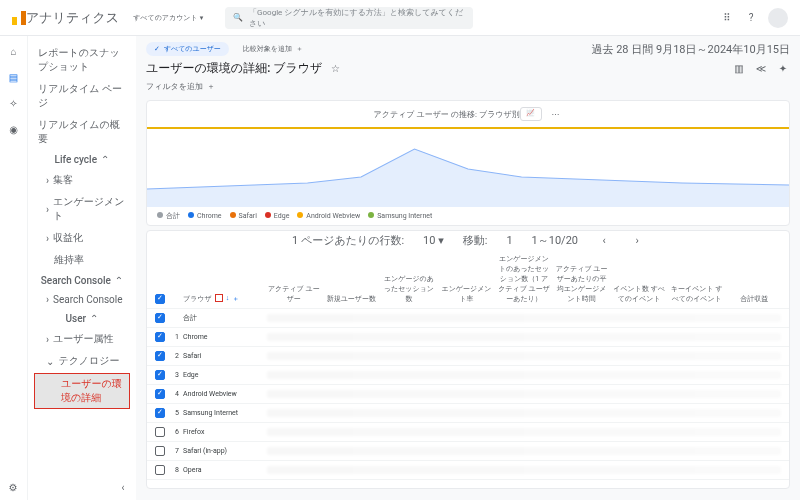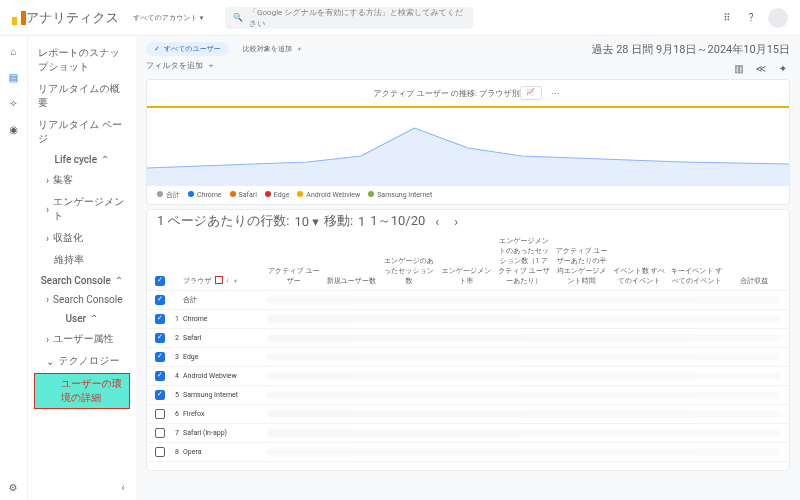--- a/index.html
+++ b/index.html
@@ -17,21 +17,21 @@
 .icon{width:14px;height:14px;display:inline-flex;align-items:center;justify-content:center;color:#5f6368;cursor:pointer}
 .avatar{width:20px;height:20px;border-radius:50%;background:#e8eaed}
 .shell{display:flex;height:calc(100% - 36px)}
 .rail{width:28px;display:flex;flex-direction:column;align-items:center;padding-top:8px;gap:12px;border-right:1px solid #f1f3f4}
 .rail .icon.sel{color:#1a73e8}
 .sidebar{width:108px;padding:6px 0;font-size:10px;color:#5f6368;overflow:auto}
 .sidebar .item{padding:4px 10px;display:flex;align-items:center;gap:4px;cursor:pointer}
 .sidebar .item.head{font-weight:500;justify-content:center}
 .sidebar .item.sub{padding-left:18px}
 .sidebar .item.sub2{padding-left:26px}
-.sidebar .active{color:#d93025;background:#5eead4}
+.sidebar .active{color:#d93025;background:#e5e5e5}
 .sidebar .boxed{border:1.5px solid #d93025;margin:1px 6px;padding:3px 6px}
 .main{flex:1;background:#f8f9fa;padding:6px 10px;overflow:hidden;position:relative}
 .crumb-row{display:flex;align-items:center;gap:6px;font-size:8px}
 .chip{background:#e8f0fe;color:#1967d2;border-radius:10px;padding:2px 8px;font-size:7px;display:flex;gap:4px;align-items:center}
 .chip2{color:#5f6368;padding:2px 8px;font-size:7px;display:flex;gap:4px;align-items:center}
 .title-row{display:flex;align-items:center;gap:6px;margin-top:4px}
 .title{font-size:12px;font-weight:500;color:#202124}
 .filter{font-size:8px;color:#5f6368;display:flex;gap:4px;align-items:center;margin-top:4px}
 .header-right{position:absolute;right:10px;top:6px;text-align:right}
 .date{font-size:11px;color:#5f6368;margin-bottom:4px}
@@ -49,21 +49,21 @@
 .cb{width:10px;height:10px;border:1px solid #5f6368;border-radius:2px;flex-shrink:0}
 .cb.on{background:#1a73e8;border-color:#1a73e8;position:relative}
 .cb.on::after{content:"✓";color:#fff;font-size:7px;position:absolute;left:1px;top:-1px}
 .col-n{width:10px;text-align:right;flex-shrink:0}
 .col-name{width:80px;display:flex;align-items:flex-start;gap:3px}
 .sort{width:8px;height:8px;border:0.7px solid #d93025}
 .col{flex:1;text-align:center;max-width:56px}
 .col.w2{max-width:92px}
 .row{display:flex;padding:4px 8px;font-size:7px;align-items:center;gap:4px;border-top:1px solid #f1f3f4}
 .row .blur{flex:1;height:8px;background:linear-gradient(90deg,rgba(0,0,0,0.03),rgba(0,0,0,0.02));filter:blur(1px);border-radius:2px}
-.pager{display:flex;justify-content:flex-start;gap:5px;font-size:13px;color:#5f6368;padding:2px 10px;align-items:center}
+.pager{display:flex;justify-content:center;gap:19px;font-size:11px;color:#5f6368;padding:2px 10px;align-items:center}
 .gear{position:absolute;left:6px;bottom:6px}
 .collapse{position:absolute;left:116px;bottom:6px}
 .blue{color:#1a73e8}
 </style>
 </head>
 <body>
 
 <div class="topbar">
   <div class="logo">
     <span class="logo-mark"></span>
@@ -88,22 +88,22 @@
 <div class="shell">
   <div class="rail">
     <span class="icon">⌂</span>
     <span class="icon sel">▤</span>
     <span class="icon">✧</span>
     <span class="icon">◉</span>
   </div>
 
   <div class="sidebar">
     <div class="item">レポートのスナップショット</div>
+    <div class="item">リアルタイム ページ</div>
     <div class="item">リアルタイムの概要</div>
-    <div class="item">リアルタイム ページ</div>
     <div class="item head">
         <span>Life cycle</span>
         <span>⌃</span>
       </div>
     <div class="item sub">
         <span>›</span>
         <span>集客</span>
       </div>
     <div class="item sub">
         <span>›</span>
@@ -148,20 +148,24 @@
     </div>
     <div class="crumb-row">
       <span class="chip">
           <span>✓</span>
           <span>すべてのユーザー</span>
         </span>
       <span class="chip2">
           <span>比較対象を追加</span>
           <span>＋</span>
         </span>
+    </div>
+    <div class="title-row">
+      <span class="title">ユーザーの環境の詳細: ブラウザ</span>
+      <span class="icon">☆</span>
     </div>
     <div class="filter">
         <span>フィルタを追加</span>
         <span>＋</span>
       </div>
 
     <div class="card">
       <div class="card-h">
         <span>アクティブ ユーザー の推移: ブラウザ別</span>
         <span class="r">

